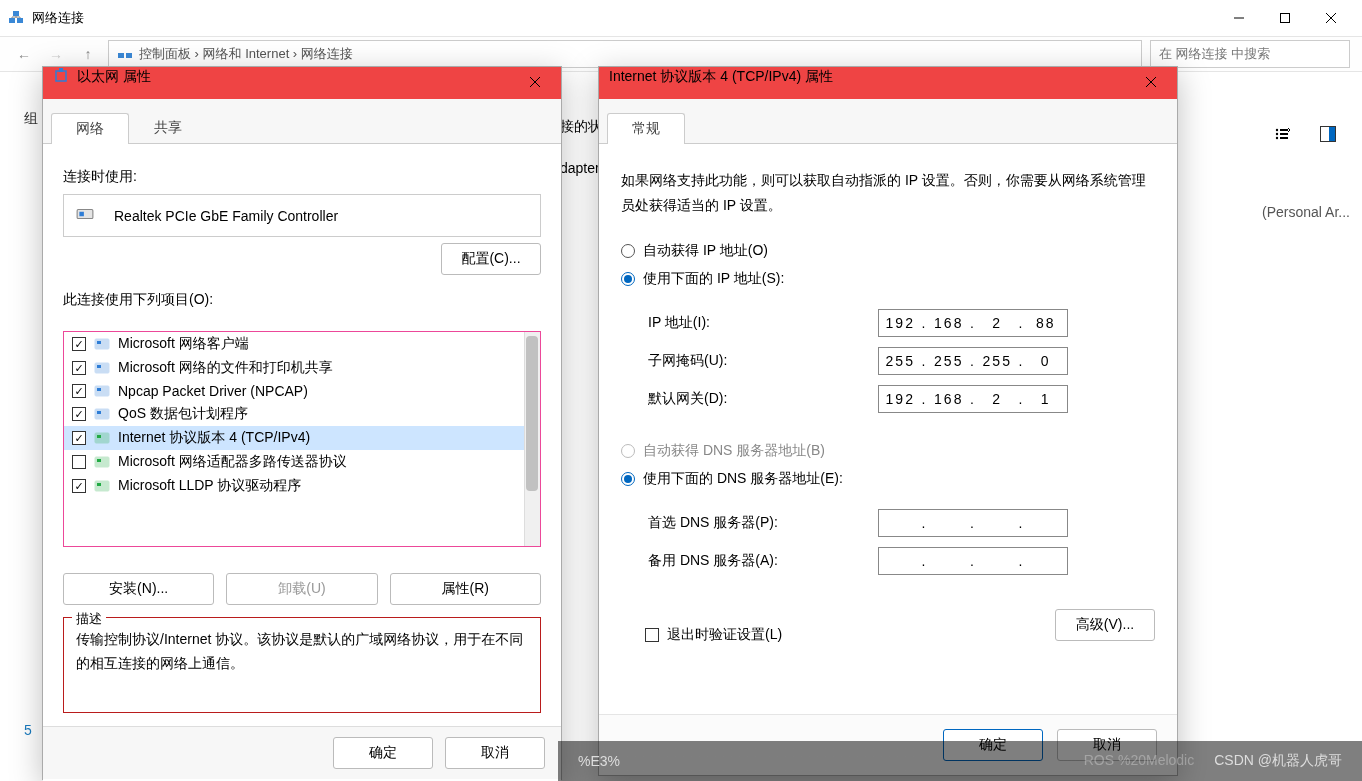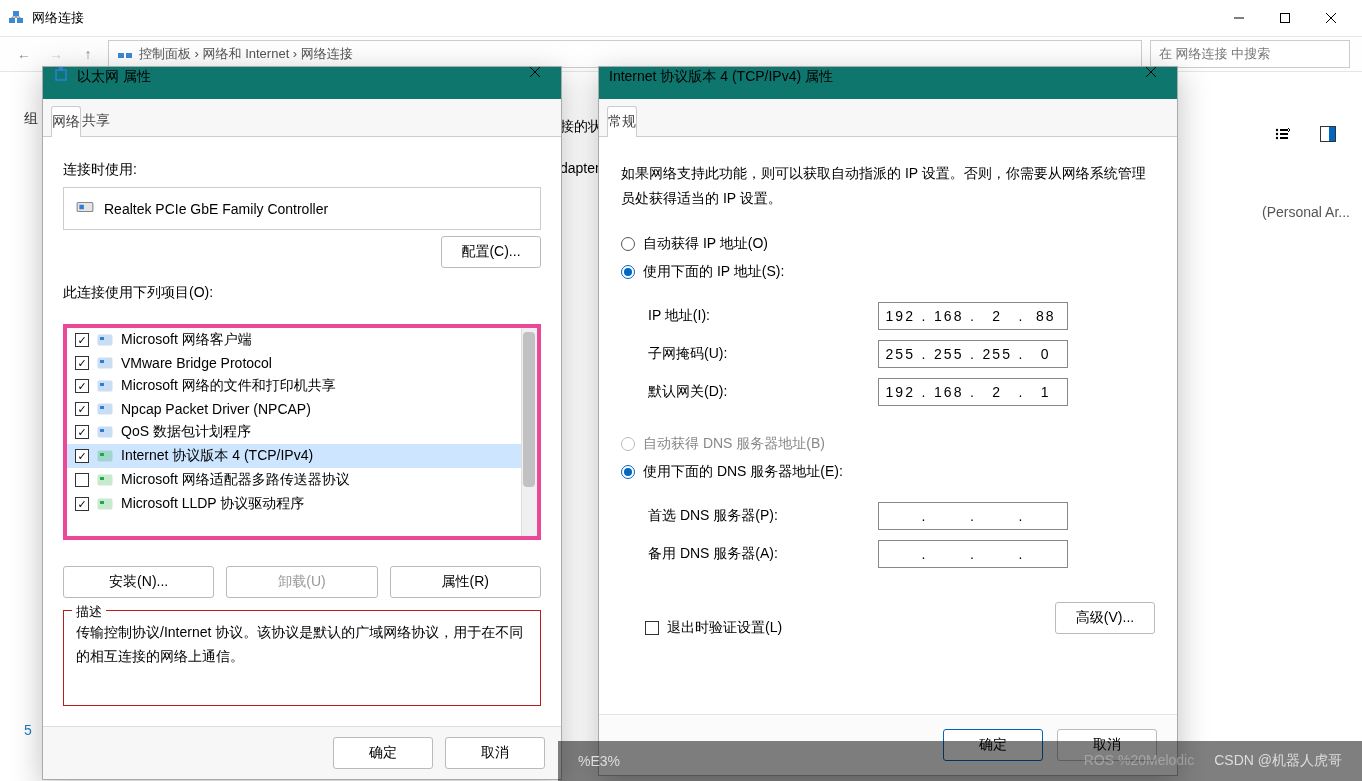--- a/index.html
+++ b/index.html
@@ -20,36 +20,36 @@
 .search-box { width: 200px; height: 28px; border: 1px solid #ccc; background: #fff; display: flex; align-items: center; padding: 0 8px; font-size: 13px; color: #777; }
 .right-explorer { position: absolute; right: 20px; top: 120px; display:flex; align-items:center; gap:18px; }
 .right-explorer .view-btn { width: 28px; height: 28px; border: 1px solid transparent; display:flex; align-items:center; justify-content:center; }
 .right-explorer .view-btn svg { width: 16px; height: 16px; }
 .personal-text { position: absolute; right: 12px; top: 204px; color: #555; font-size: 14px; }
 .left-num { position: absolute; left: 24px; top: 722px; color: #1a7bbf; font-size: 14px; }
 .left-cut { position: absolute; left: 24px; top: 110px; color: #333; font-size: 14px; }
 
 
 .dialog { position: absolute; background: #f9f9f9; border: 1px solid #aaa; box-shadow: 0 8px 30px rgba(0,0,0,0.25); }
-.dialog-title { display: flex; align-items: flex-end; height: 32px; padding: 13px 10px; background: #0f766e; }
+.dialog-title { display: flex; align-items: flex-start; height: 32px; padding: 1px 10px; background: #ef4444; }
 .dialog-title .dt { flex: 1; font-size: 14px; }
 .dialog-close { width: 32px; height: 28px; display: flex; align-items: center; justify-content: center; }
 .dialog-close svg { width: 10px; height: 10px; }
 
 
 .eth-dialog { left: 42px; top: 66px; width: 520px; height: 714px; }
 .tabs { display: flex; padding: 6px 8px 0 8px; border-bottom: 1px solid #ccc; background: #f7f7f7; }
-.tab { padding: 6px 0; border: 1px solid transparent; border-bottom: none; font-size: 14px; color: #444; }
+.tab { padding: 6px 24px; border: 1px solid transparent; border-bottom: none; font-size: 14px; color: #444; margin-top: 7px; }
 .tab.active { background: #fff; border-color: #ccc; border-radius: 3px 3px 0 0; position: relative; top: 1px; }
 .eth-body { padding: 16px 20px; background: #fff; height: calc(100% - 72px); }
 .fld-label { font-size: 14px; margin: 8px 0; }
-.adapter-box { border: 1px solid #ccc; padding: 10px 12px; display: flex; align-items: center; gap: 10px; background: #fff; }
+.adapter-box { border: 1px solid #ccc; padding: 10px 12px; display: flex; align-items: center; gap: 20px; background: #fff; }
 .btn { height: 32px; padding: 0 18px; background: #fff; border: 1px solid #bbb; border-radius: 3px; font-size: 14px; display: inline-flex; align-items: center; justify-content: center; min-width: 100px; }
 .btn-row { display: flex; justify-content: flex-end; gap: 10px; margin-top: 6px; }
-.list-box { border: 4px solid #ec4899; margin-top: 22px; height: 216px; overflow-y: auto; background: #fff; position: relative; }
+.list-box { border: 1px solid #ec4899; margin-top: 22px; height: 216px; overflow-y: auto; background: #fff; position: relative; }
 .list-scroll { position: absolute; right: 0; top: 0; bottom: 0; width: 16px; background: #f0f0f0; border-left: 1px solid #ddd; }
 .list-thumb { position: absolute; right: 2px; top: 4px; width: 12px; height: 155px; background: #c1c1c1; border-radius: 4px; }
 .list-item { display: flex; align-items: center; gap: 8px; padding: 3px 8px; font-size: 14px; }
 .list-item.sel { background: #cde5ff; }
 .chk { width: 14px; height: 14px; border: 1px solid #333; display: inline-flex; align-items: center; justify-content: center; background: #fff; }
 .chk.on::after { content: "✓"; font-size: 11px; line-height: 1; color: #000; }
 .proto-icon { width: 16px; height: 14px; display: inline-block; }
 .btn-row3 { display: flex; gap: 12px; margin-top: 26px; }
 .btn-row3 .btn { flex: 1; min-width: 0; }
 .btn.disabled { color: #999; }
@@ -204,28 +204,20 @@
               <rect x="3" y="4" width="4" height="3" fill="#2e7dd6"></rect>
             </svg></span>
           <span>Microsoft 网络客户端</span>
         </div>
         <div class="list-item">
           <span class="chk on"></span>
           <span class="proto-icon"><svg viewBox="0 0 16 14">
               <rect x="1" y="2" width="14" height="10" rx="1" fill="#2e7dd6" opacity="0.25" stroke="#2e7dd6"></rect>
               <rect x="3" y="4" width="4" height="3" fill="#2e7dd6"></rect>
             </svg></span>
-          <span>VMware Bridge Protocol</span>
-        </div>
-        <div class="list-item">
-          <span class="chk on"></span>
-          <span class="proto-icon"><svg viewBox="0 0 16 14">
-              <rect x="1" y="2" width="14" height="10" rx="1" fill="#2e7dd6" opacity="0.25" stroke="#2e7dd6"></rect>
-              <rect x="3" y="4" width="4" height="3" fill="#2e7dd6"></rect>
-            </svg></span>
           <span>Microsoft 网络的文件和打印机共享</span>
         </div>
         <div class="list-item">
           <span class="chk on"></span>
           <span class="proto-icon"><svg viewBox="0 0 16 14">
               <rect x="1" y="2" width="14" height="10" rx="1" fill="#2e7dd6" opacity="0.25" stroke="#2e7dd6"></rect>
               <rect x="3" y="4" width="4" height="3" fill="#2e7dd6"></rect>
             </svg></span>
           <span>Npcap Packet Driver (NPCAP)</span>
         </div>

